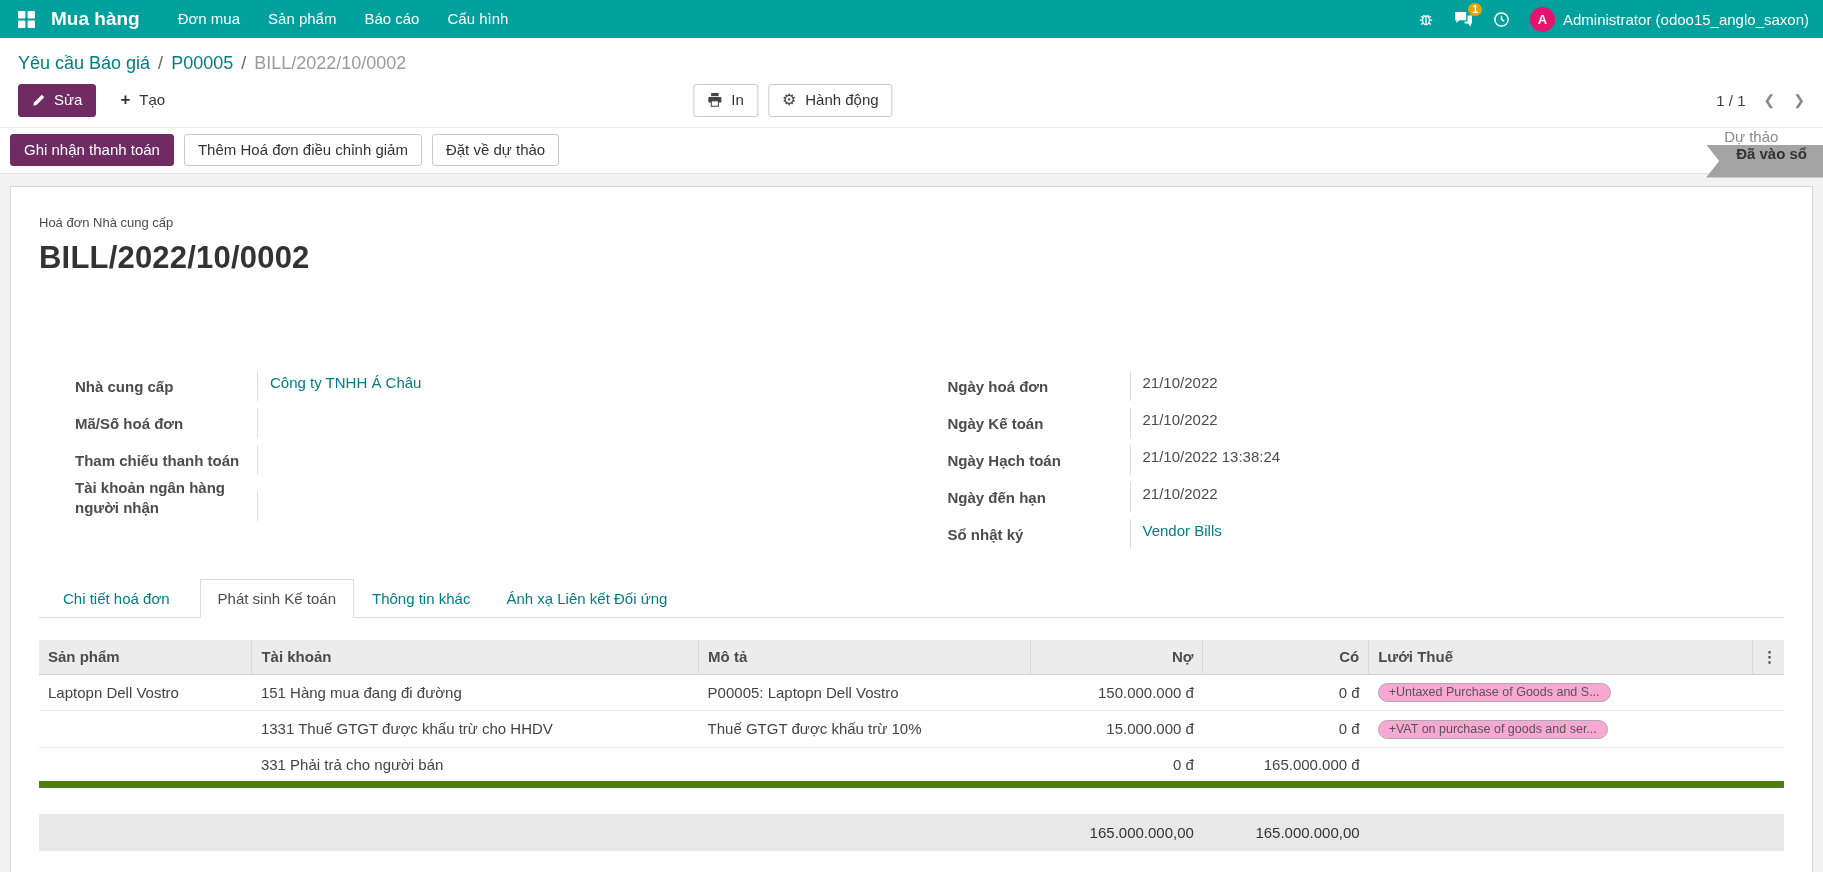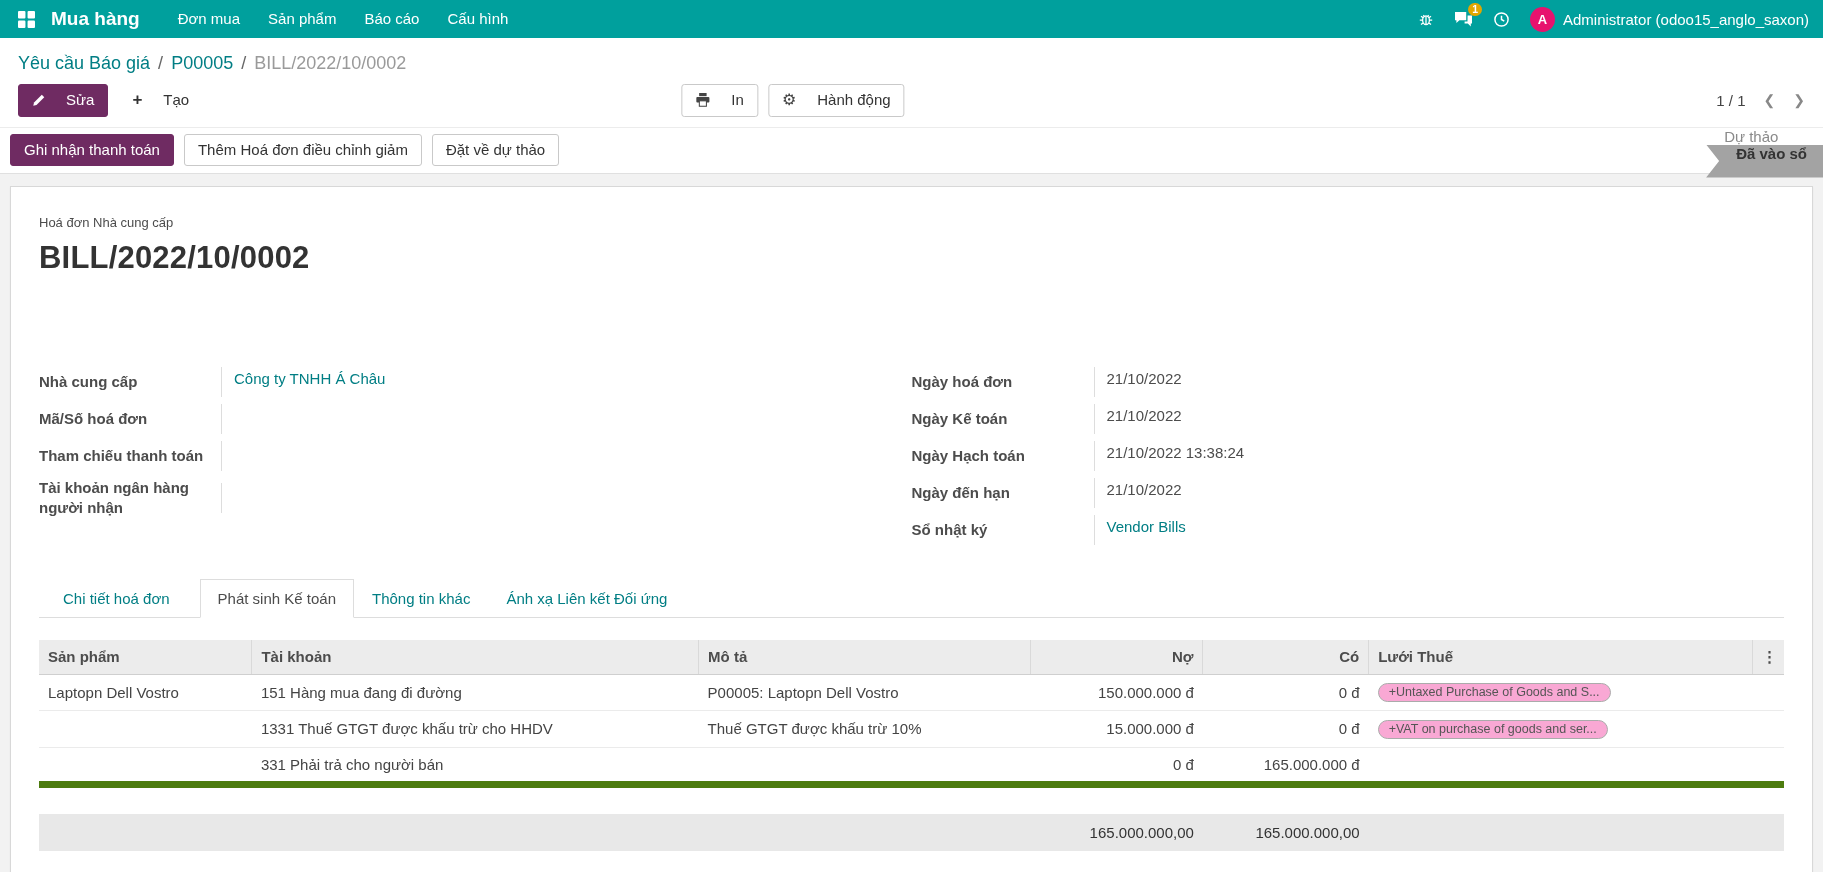--- a/index.html
+++ b/index.html
@@ -55,21 +55,21 @@
     display: flex; align-items: center;
     padding: 6px 18px 10px 18px;
     position: relative;
     border-bottom: 1px solid #ececec;
   }
   .cp-left { display: flex; align-items: center; gap: 10px; }
   .btn {
     font-family: "Liberation Sans", sans-serif;
     font-size: 15px; border-radius: 3px; padding: 7px 13px;
     cursor: pointer; border: 1px solid transparent;
-    display: inline-flex; align-items: center; gap: 21px;
+    display: inline-flex; align-items: center; gap: 9px;
     background: transparent; color: #333; line-height: 1.1;
   }
   .btn-primary { background: #6F2B62; border-color: #6F2B62; color: #fff; }
   .btn-outline { background: #fff; border-color: #c9c9c9; color: #333; }
   .btn .plus { font-weight: 700; font-size: 17px; line-height: 0.8; }
   .cp-center {
     position: absolute; left: 43.5%; transform: translateX(-50%);
     display: flex; gap: 10px;
   }
   .pager { margin-left: auto; display: flex; align-items: center; gap: 18px; }
@@ -103,21 +103,21 @@
     background: #fff;
     border: 1px solid #d8d8d8;
     box-shadow: 0 1px 2px rgba(0,0,0,.04);
     padding: 28px 28px 22px 28px;
   }
   .doc-type { font-size: 13px; color: #4c4c4c; margin-bottom: 10px; }
   .doc-title { font-size: 31px; font-weight: 700; color: #333; letter-spacing: .2px; }
 
   .fields { display: flex; margin-top: 88px; }
   .field-col { width: 50%; }
-  .field-row { display: flex; min-height: 37px; align-items: center; }
+  .field-row { display: flex; min-height: 37px; align-items: flex-end; margin-left: 36px; }
   .field-label { width: 182px; font-weight: 700; color: #4c4c4c; padding: 3px 12px 3px 0; line-height: 1.35; }
   .field-value { flex: 1; border-left: 1px solid #ddd; padding: 3px 0 3px 12px; color: #4c4c4c; min-height: 30px; }
   .field-value.link { color: #017E84; cursor: pointer; }
 
   
   .tabs { display: flex; margin-top: 30px; border-bottom: 1px solid #ddd; padding-left: 6px; }
   .tab {
     padding: 10px 17px; color: #017E84; cursor: pointer; font-size: 15px;
     border: 1px solid transparent; margin-bottom: -1px;
   }

